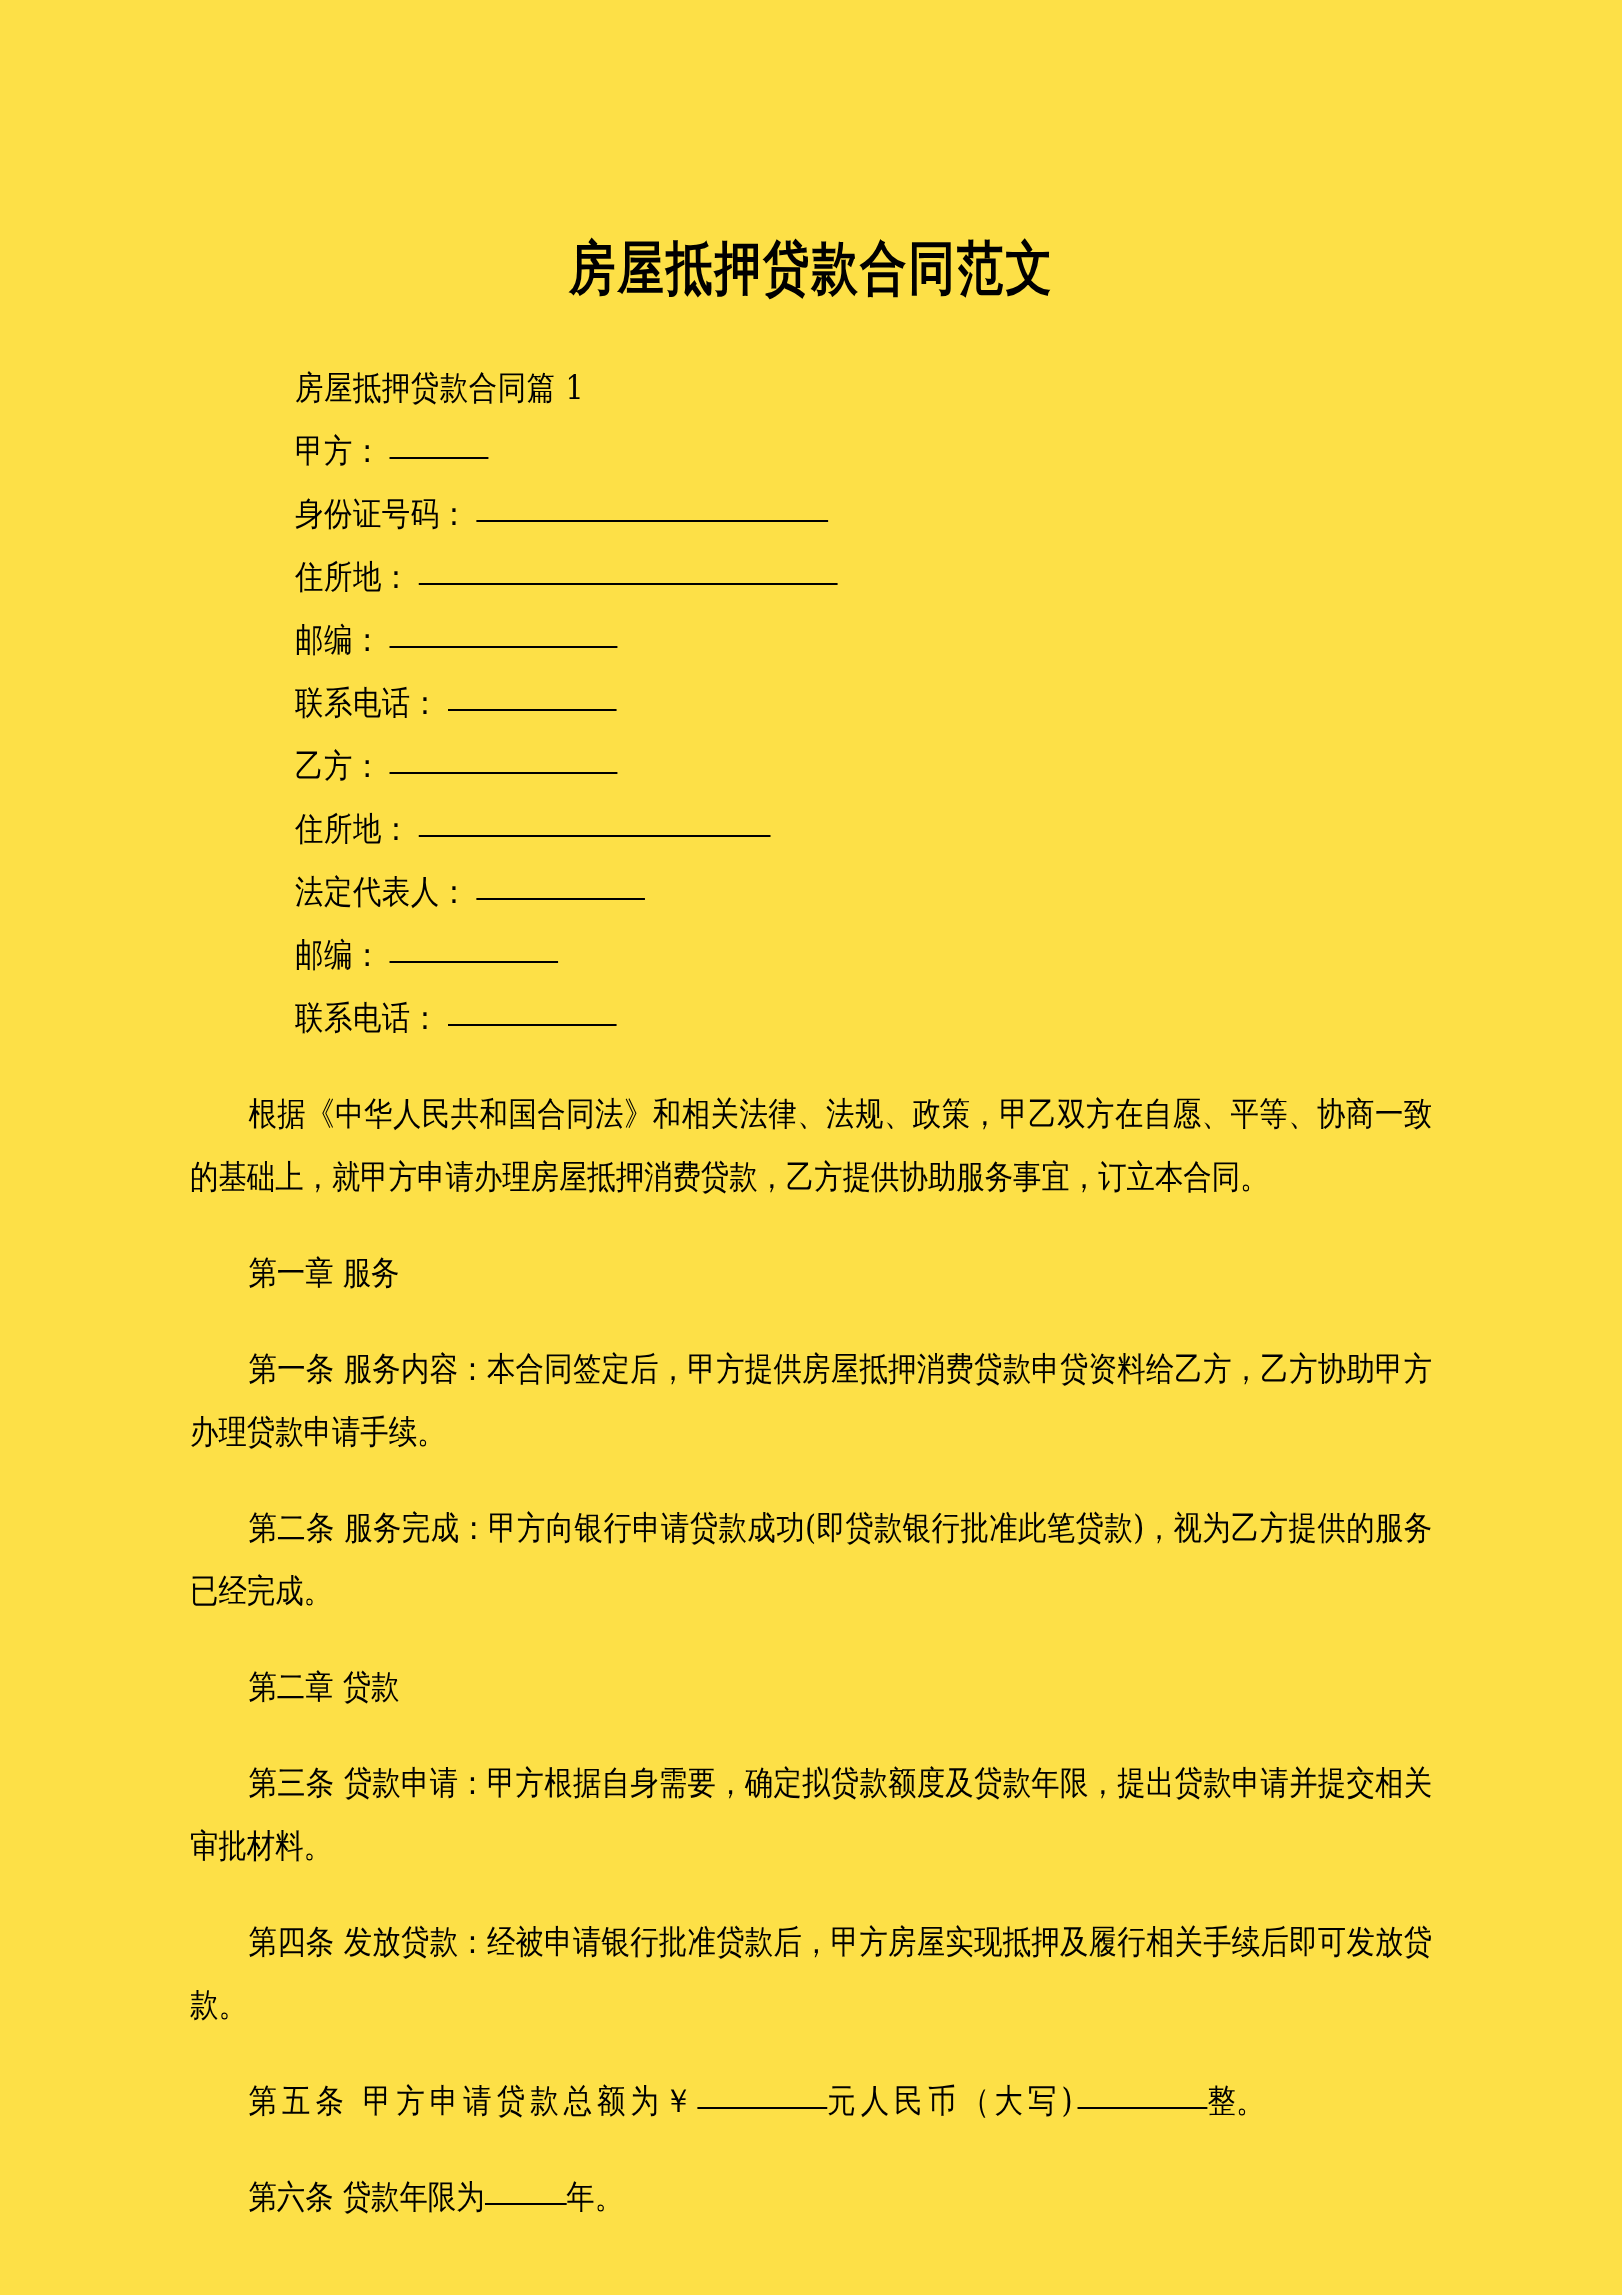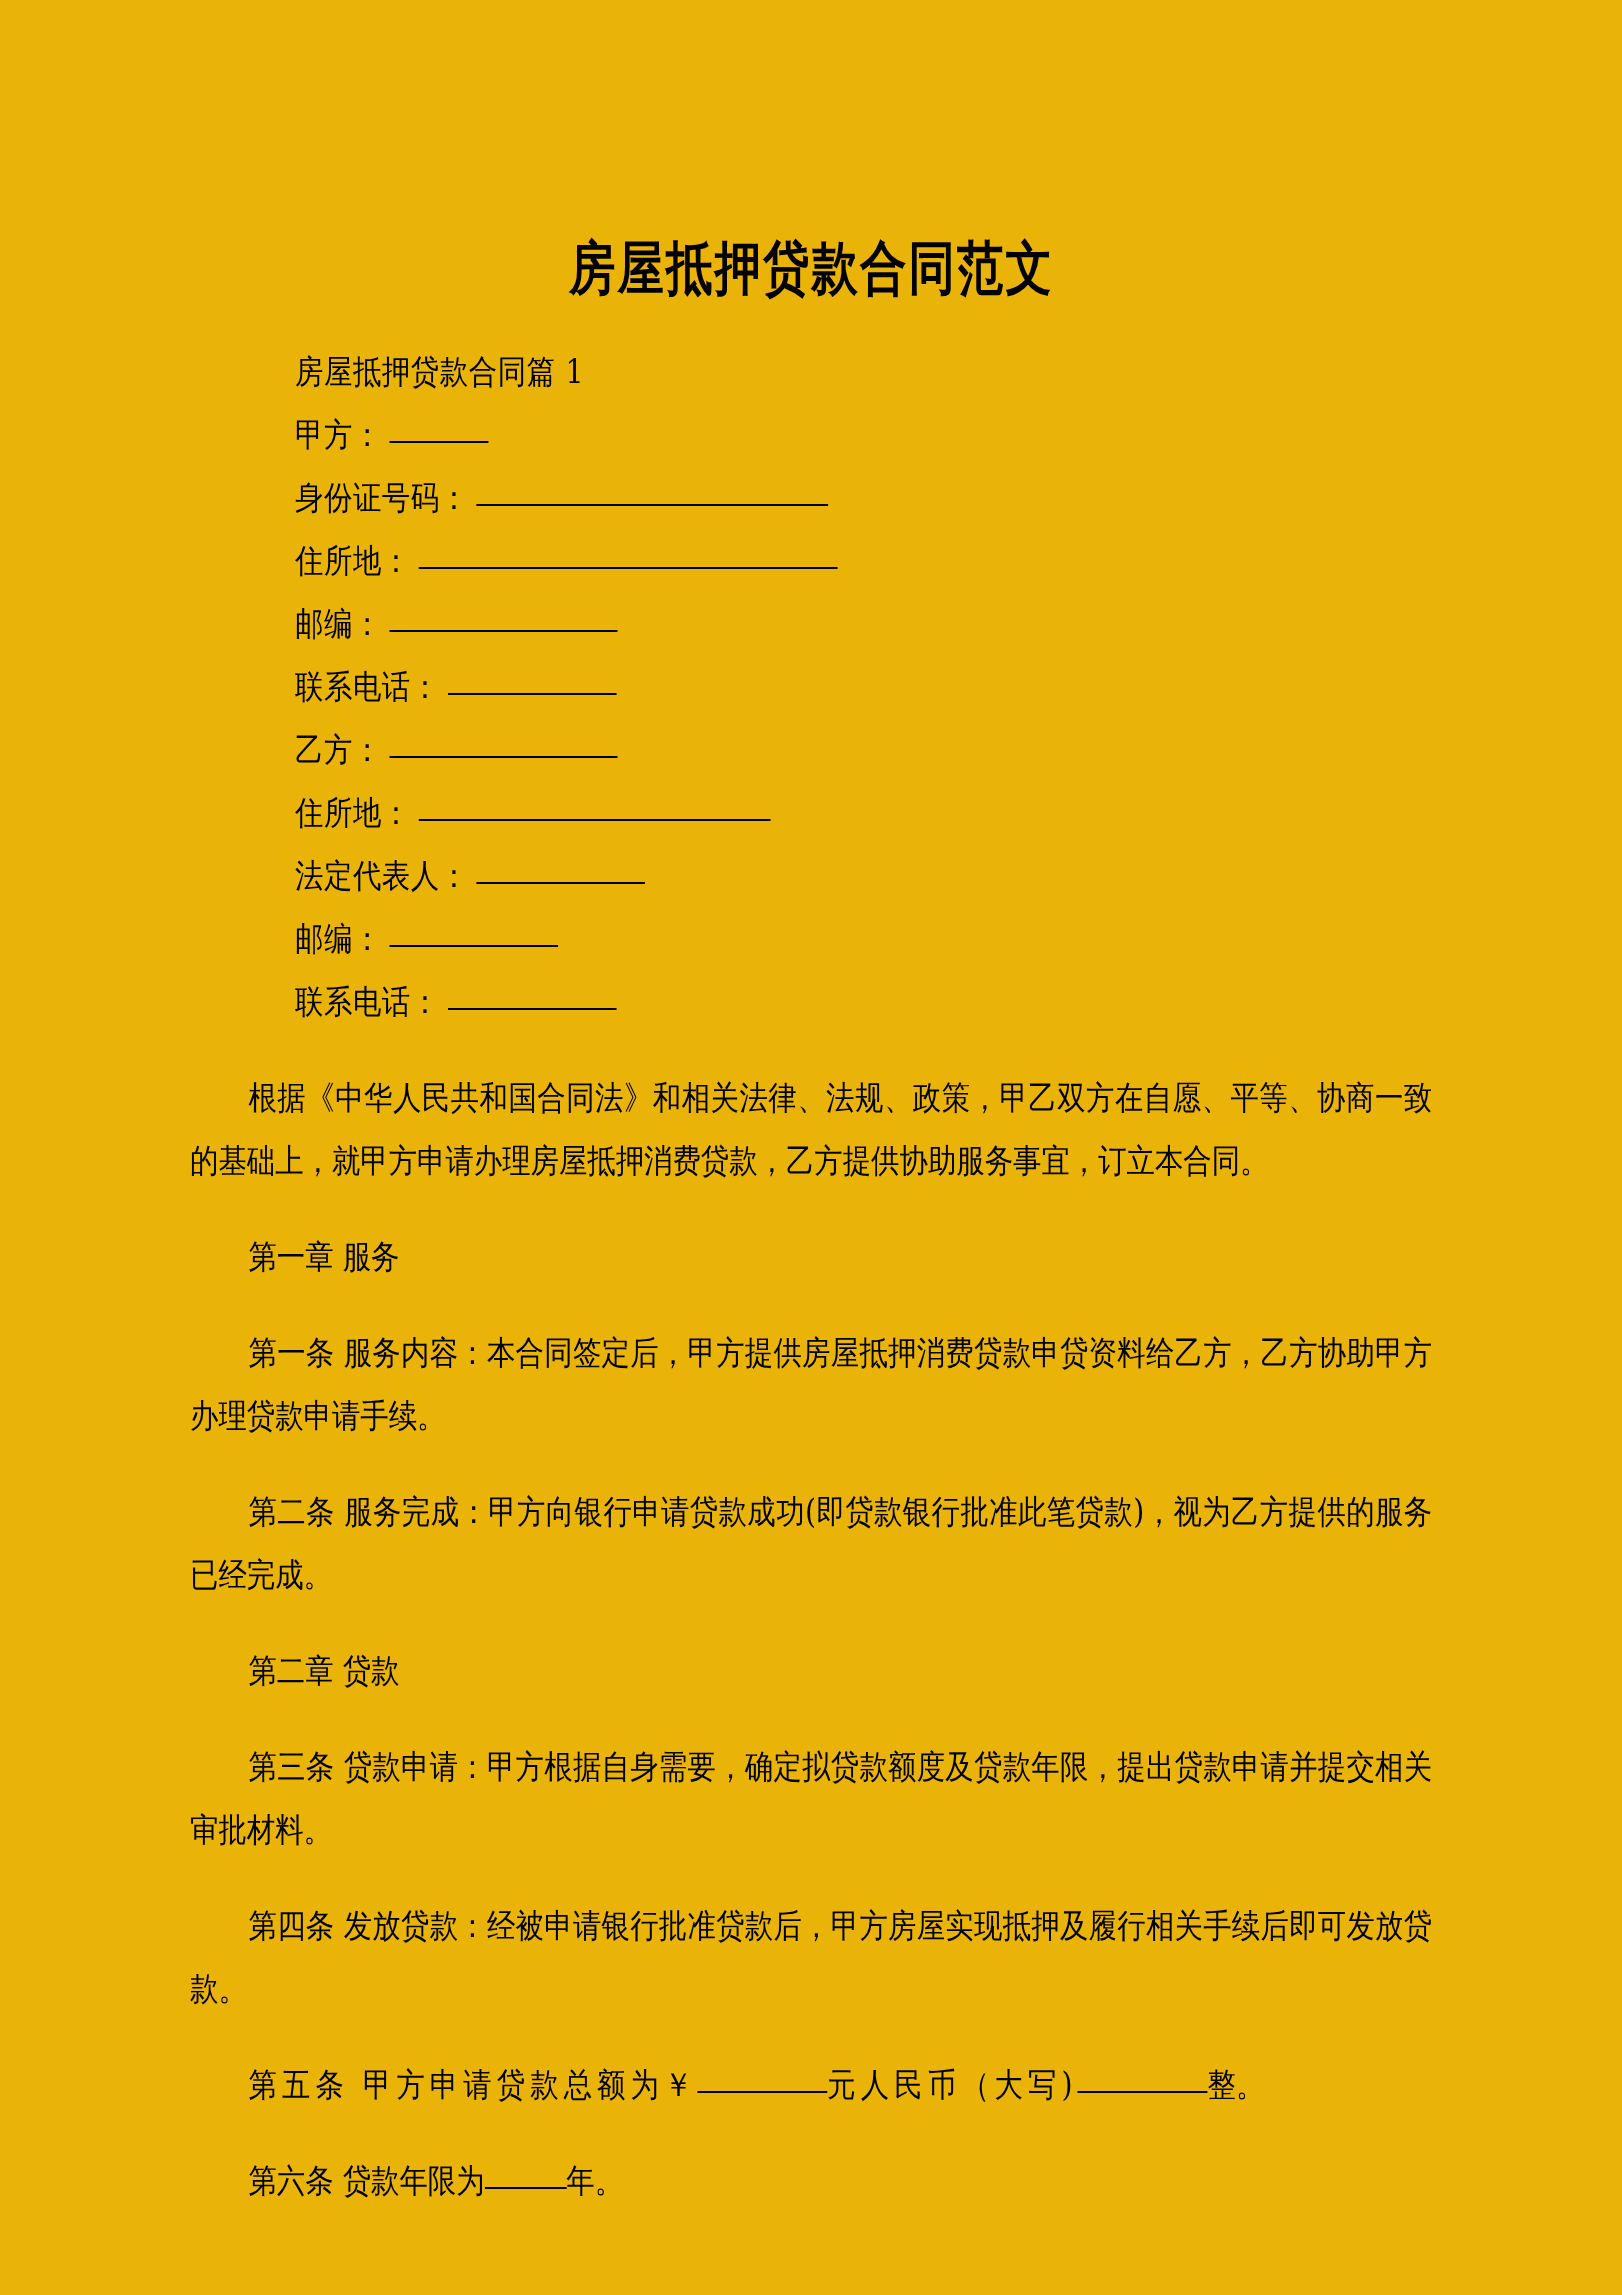--- a/index.html
+++ b/index.html
@@ -7,21 +7,21 @@
     padding: 0;
     background: #ffffff;
   }
   body {
     font-family: "DejaVu Serif", "Liberation Serif", serif;
   }
   .page {
     position: relative;
     width: 1623px;
     height: 2295px;
-    background: #eab308;
+    background: #fde047;
     box-sizing: border-box;
     overflow: hidden;
   }
 
   
   .doc-title {
     position: absolute;
     left: 0;
     right: 0;
     top: 196px;
@@ -33,21 +33,21 @@
     letter-spacing: 2.6px;
     color: #000000;
     transform: scaleX(0.80);
     transform-origin: center top;
   }
 
   
   .body-area {
     position: absolute;
     left: 190px;
-    top: 340px;
+    top: 356px;
     width: 1243px;
     color: #000000;
   }
 
   
   .line {
     font-size: 33px;
     line-height: 63px;
     color: #000;
     white-space: nowrap;

